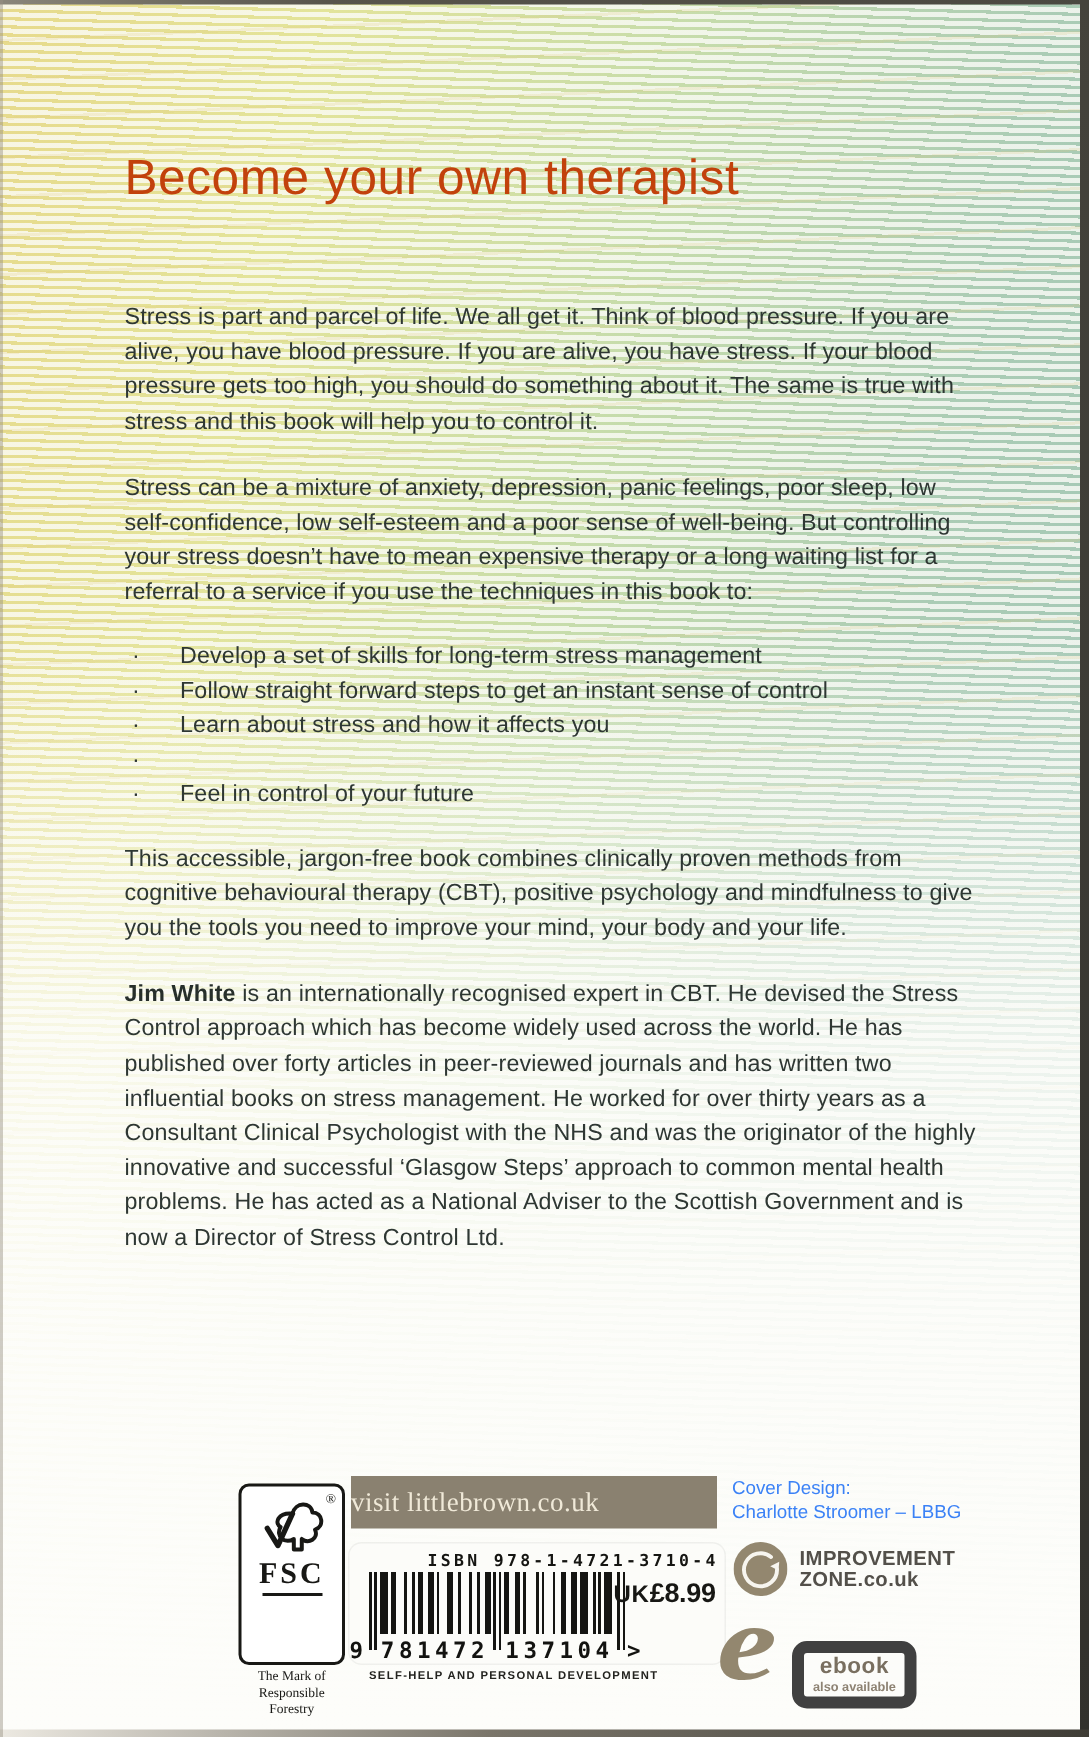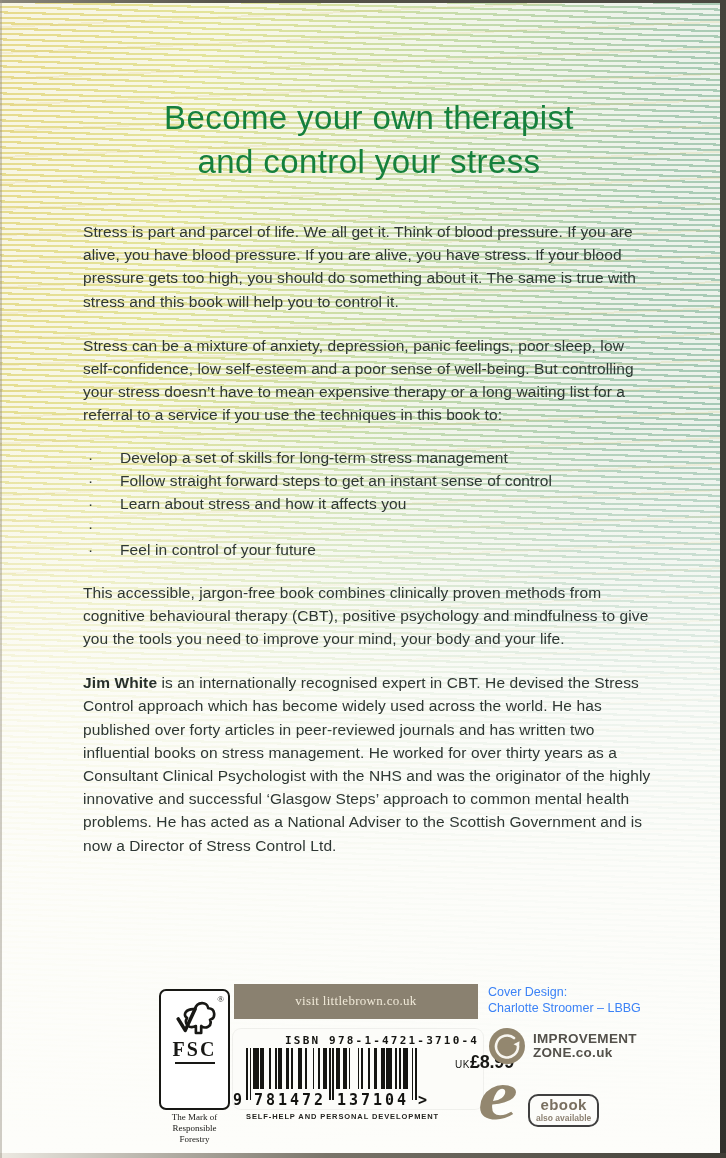--- a/index.html
+++ b/index.html
@@ -26,22 +26,22 @@
                  background:linear-gradient(90deg, rgba(205,196,180,0.35), #7a756a 45%, #3f3d36); }
   .edge-left   { position:absolute; top:0; left:0; bottom:0; width:2px;
                  background:rgba(150,145,130,0.45); }
 
   
   .copy {
     position:absolute; left:83px; top:96px; width:572px;
     font-size:15.5px; line-height:23.2px; color:#2e3733; letter-spacing:0.1px;
   }
   .title {
-    margin:0 0 36px; font-weight:400; text-align:center;
-    font-size:33px; line-height:44px; color:#15803d; letter-spacing:0.4px;
+    margin:0 0 60px; font-weight:400; 
+    font-size:33px; line-height:44px; color:#c2410c; letter-spacing:0.4px;
   }
   .copy p { margin:0 0 21px; }
   .copy p.p2 { margin-bottom:19px; }
   .copy p.p3 { }
   .benefits { list-style:none; margin:0 0 19px; padding:0; }
   .benefits li { display:flex; }
   .benefits .dot { flex:none; width:37px; padding-left:5px; box-sizing:border-box; }
   .bio strong { font-weight:bold; color:#272f2b; }
 
   
@@ -52,21 +52,21 @@
   }
   .fsc .reg { position:absolute; top:3px; right:4px; font-size:9px; }
   .fsc svg { display:block; margin:5px auto 0; }
   .fsc .acronym { display:block; font-weight:bold; font-size:20px; letter-spacing:2px; line-height:18px; }
   .fsc .rule { width:40px; height:1.5px; background:#181815; margin:4px auto 4px; }
   .fsc .tagline { display:block; font-size:9px; line-height:11px; padding:0 4px;margin-top:48px; }
 
   .visit-banner {
     position:absolute; left:234px; top:984px; width:244px; height:35px;
     background:#8a8170; color:#f0e9d8; font-family:"Liberation Serif", serif;
-    font-size:13px; line-height:34px; text-align:center; letter-spacing:0.3px;
+    font-size:18px; line-height:34px; letter-spacing:0.3px;
   }
 
   .cover-design { position:absolute; left:488px; top:984px; font-size:12.5px; line-height:16px; color:#3b82f6; }
   .cover-design span { display:block; }
 
   .barcode-panel {
     position:absolute; left:233px; top:1029px; width:250px; height:80px;
     background:#fcfcf9; border-radius:8px; box-shadow:0 0 0 1px rgba(0,0,0,0.05);
   }
   .isbn {
@@ -77,55 +77,54 @@
   .bc svg { position:absolute; left:0; top:0; }
   .bc-digit {
     position:absolute; top:43px; font-family:"DejaVu Sans Mono", monospace;
     font-weight:bold; font-size:15px; color:#131310;
   }
   .d-first { left:-13px; }
   .d-g1 { left:6px;  width:76px; text-align:center; letter-spacing:3px; }
   .d-g2 { left:89px; width:76px; text-align:center; letter-spacing:3px; }
   .d-arrow { left:172px; }
   .price { position:absolute; left:176px; top:23px; white-space:nowrap; color:#171714; }
-  .price .region { font-weight:normal; font-size:10px; letter-spacing:0.5px;padding-left:46px; }
+  .price .region { font-weight:bold; font-size:16px; letter-spacing:0.5px; }
   .price .value  { font-weight:bold; font-size:18px; letter-spacing:-0.2px; }
   .category {
     position:absolute; left:246px; top:1112px; font-weight:bold;
     font-size:7.5px; letter-spacing:0.9px; color:#23231f; white-space:nowrap;
   }
 
   .iz { position:absolute; left:489px; top:1028px; display:flex; align-items:center; }
   .iz .iz-text { margin-left:8px; font-weight:bold; font-size:13.5px; line-height:14px;
                  color:#53504a; letter-spacing:0.3px; }
   .iz .iz-text span { display:block; }
 
   .ebook { position:absolute; left:482px; top:1072px; width:130px; height:70px; }
   .e-glyph {
     position:absolute; left:-4px; top:-18px; font-family:"Liberation Serif", serif;
     font-style:italic; font-weight:bold; font-size:72px; color:#93876f;
     transform:scaleX(1.25); transform-origin:left center;
   }
   .ebook-box {
-    position:absolute; left:46px; top:22px; border:2px solid #404040; border-radius:10px;
+    position:absolute; left:46px; top:22px; border:8px solid #404040; border-radius:10px;
     padding:1px 6px 2px; text-align:center; background:rgba(252,252,249,0.85);
   }
   .ebook-word { display:block; font-weight:bold; font-size:15px; line-height:16px; color:#796f60; letter-spacing:0.4px; }
   .ebook-sub  { display:block; font-weight:bold; font-size:8.5px; line-height:10px; color:#8d8273; white-space:nowrap; }
 </style>
 </head>
 <body>
 
 <div class="book">
   <div class="bg"></div>
 
   <div class="copy">
     <h1 class="title">
       <span>Become your own therapist</span><br>
-      <span>and control your stress</span>
     </h1>
     <p class="p1">Stress is part and parcel of life. We all get it. Think of blood pressure. If you are alive, you have blood pressure. If you are alive, you have stress. If your blood pressure gets too high, you should do something about it. The same is true with stress and this book will help you to control it.</p>
     <p class="p2">Stress can be a mixture of anxiety, depression, panic feelings, poor sleep, low self-confidence, low self-esteem and a poor sense of well-being. But controlling your stress doesn’t have to mean expensive therapy or a long waiting list for a referral to a service if you use the techniques in this book to:</p>
     <ul class="benefits">
       <li>
         <span class="dot">·</span>
         <span>Develop a set of skills for long-term stress management</span>
         </li>
       <li>
         <span class="dot">·</span>

